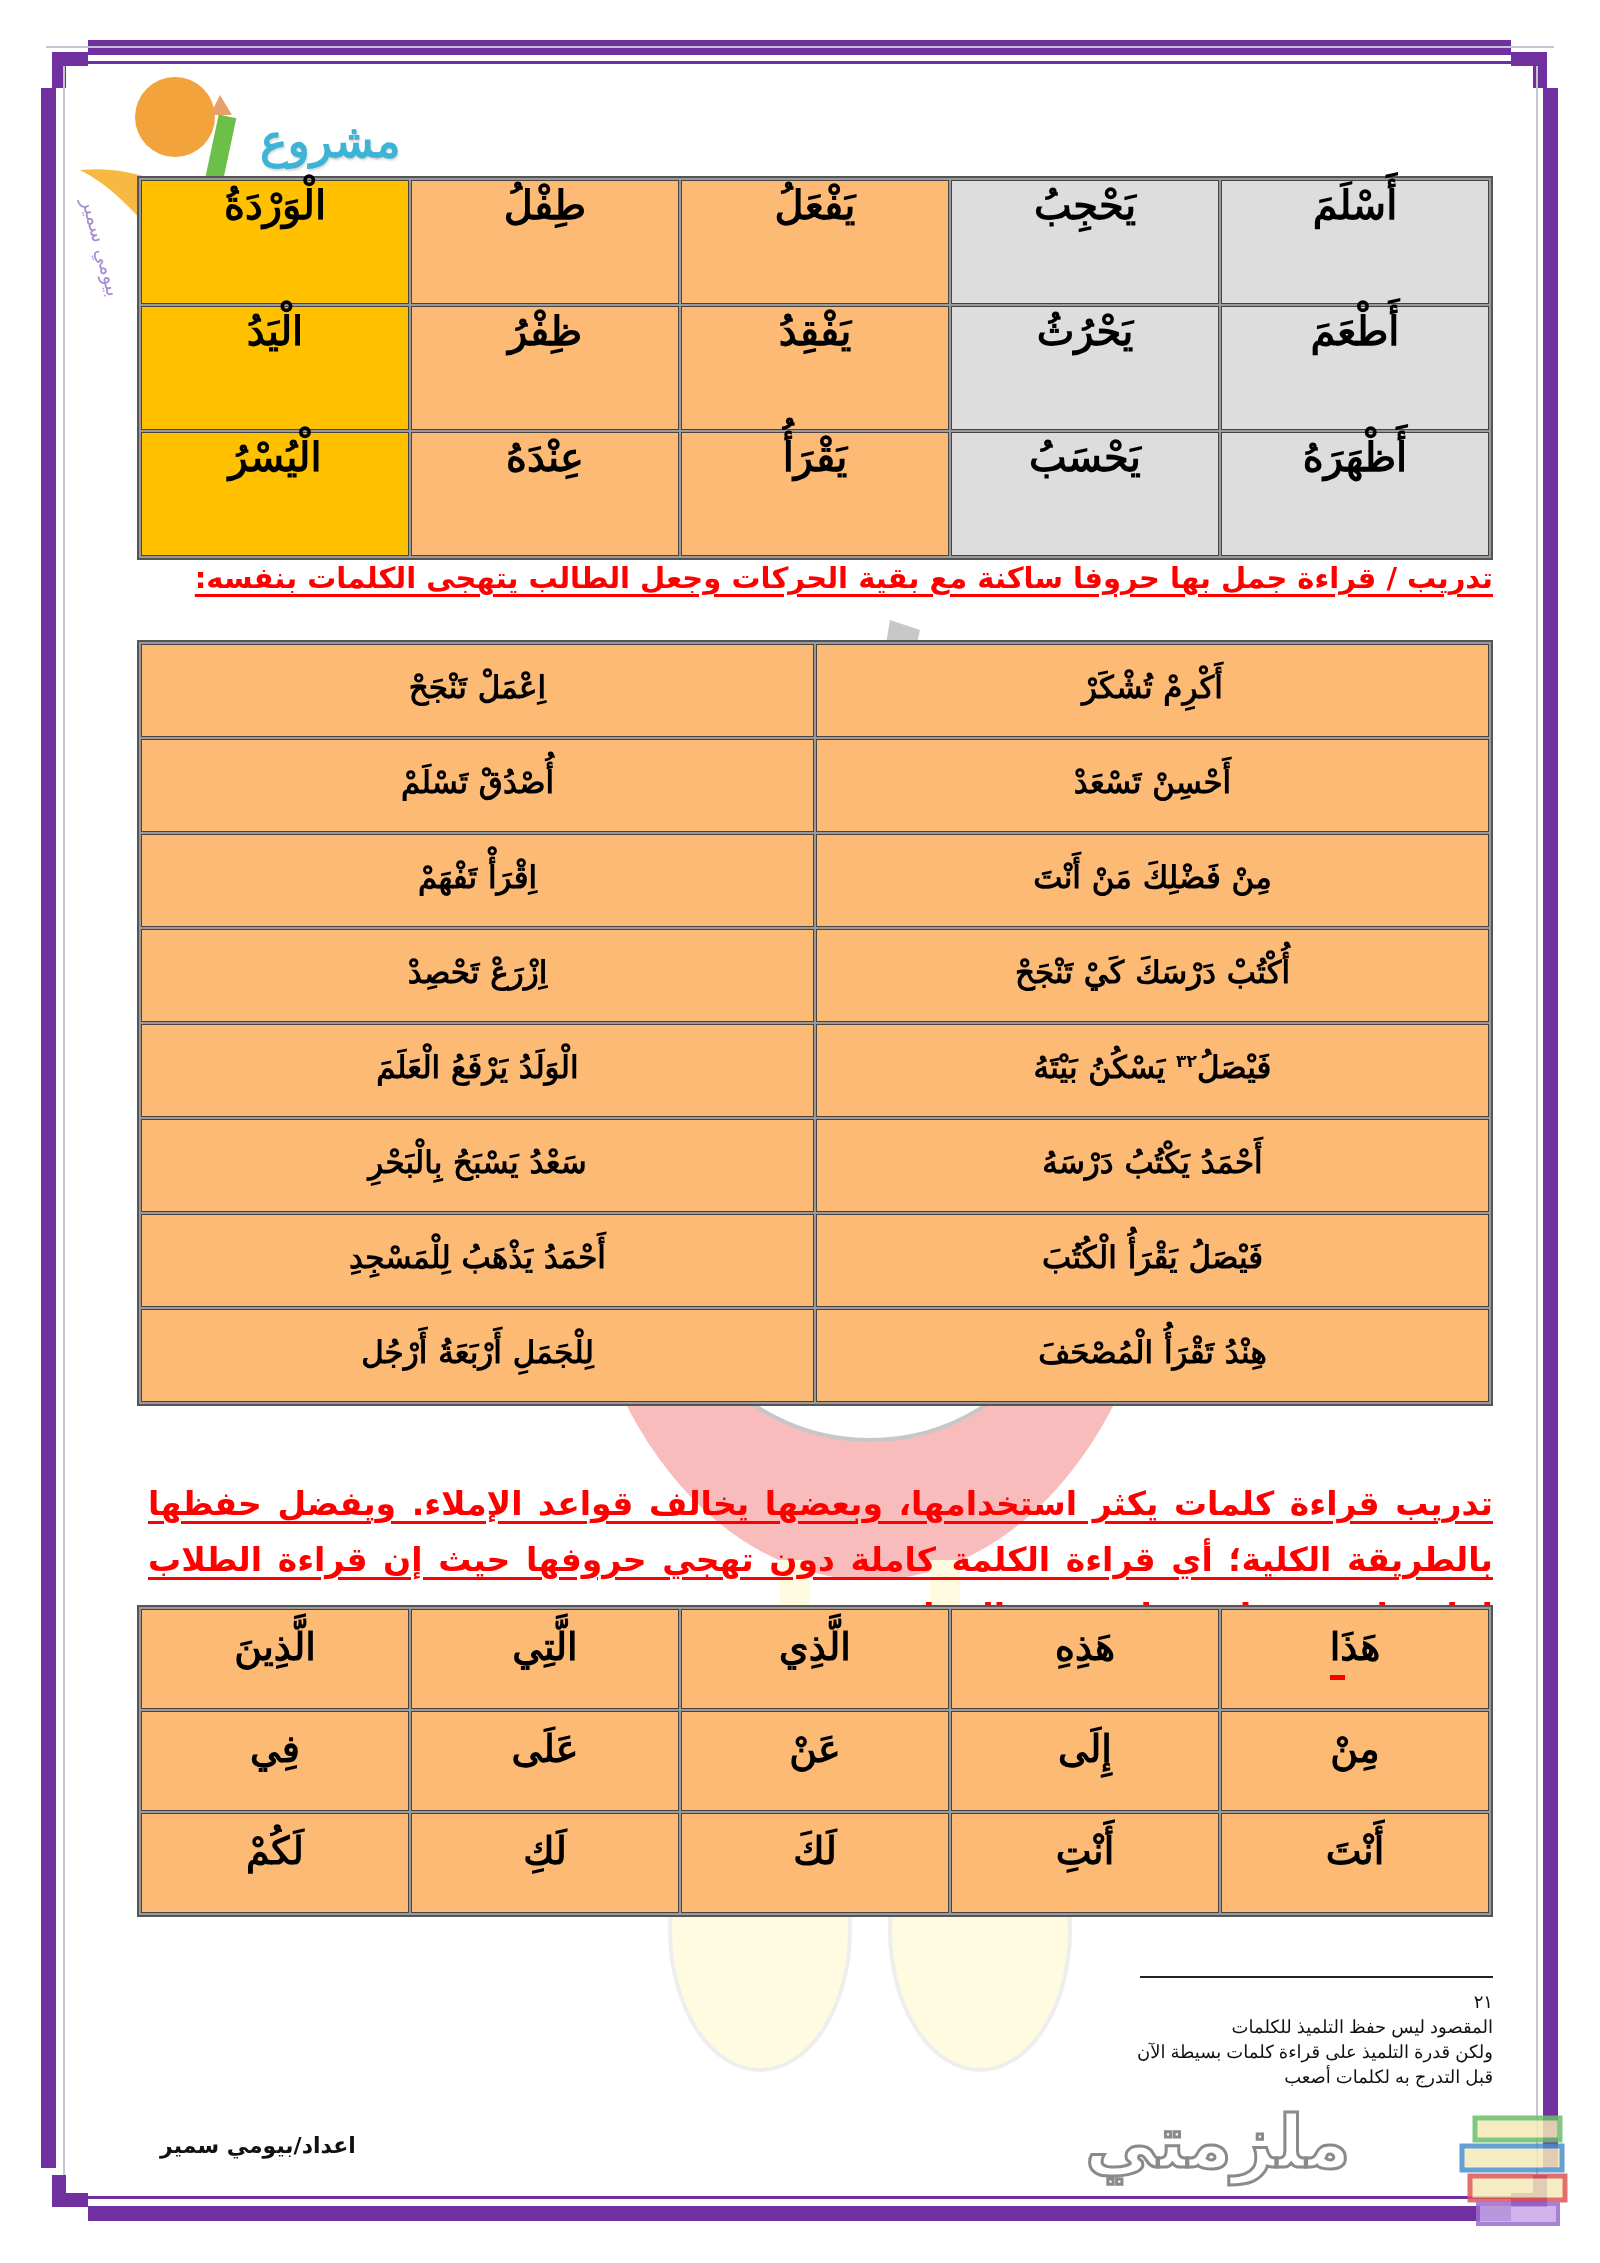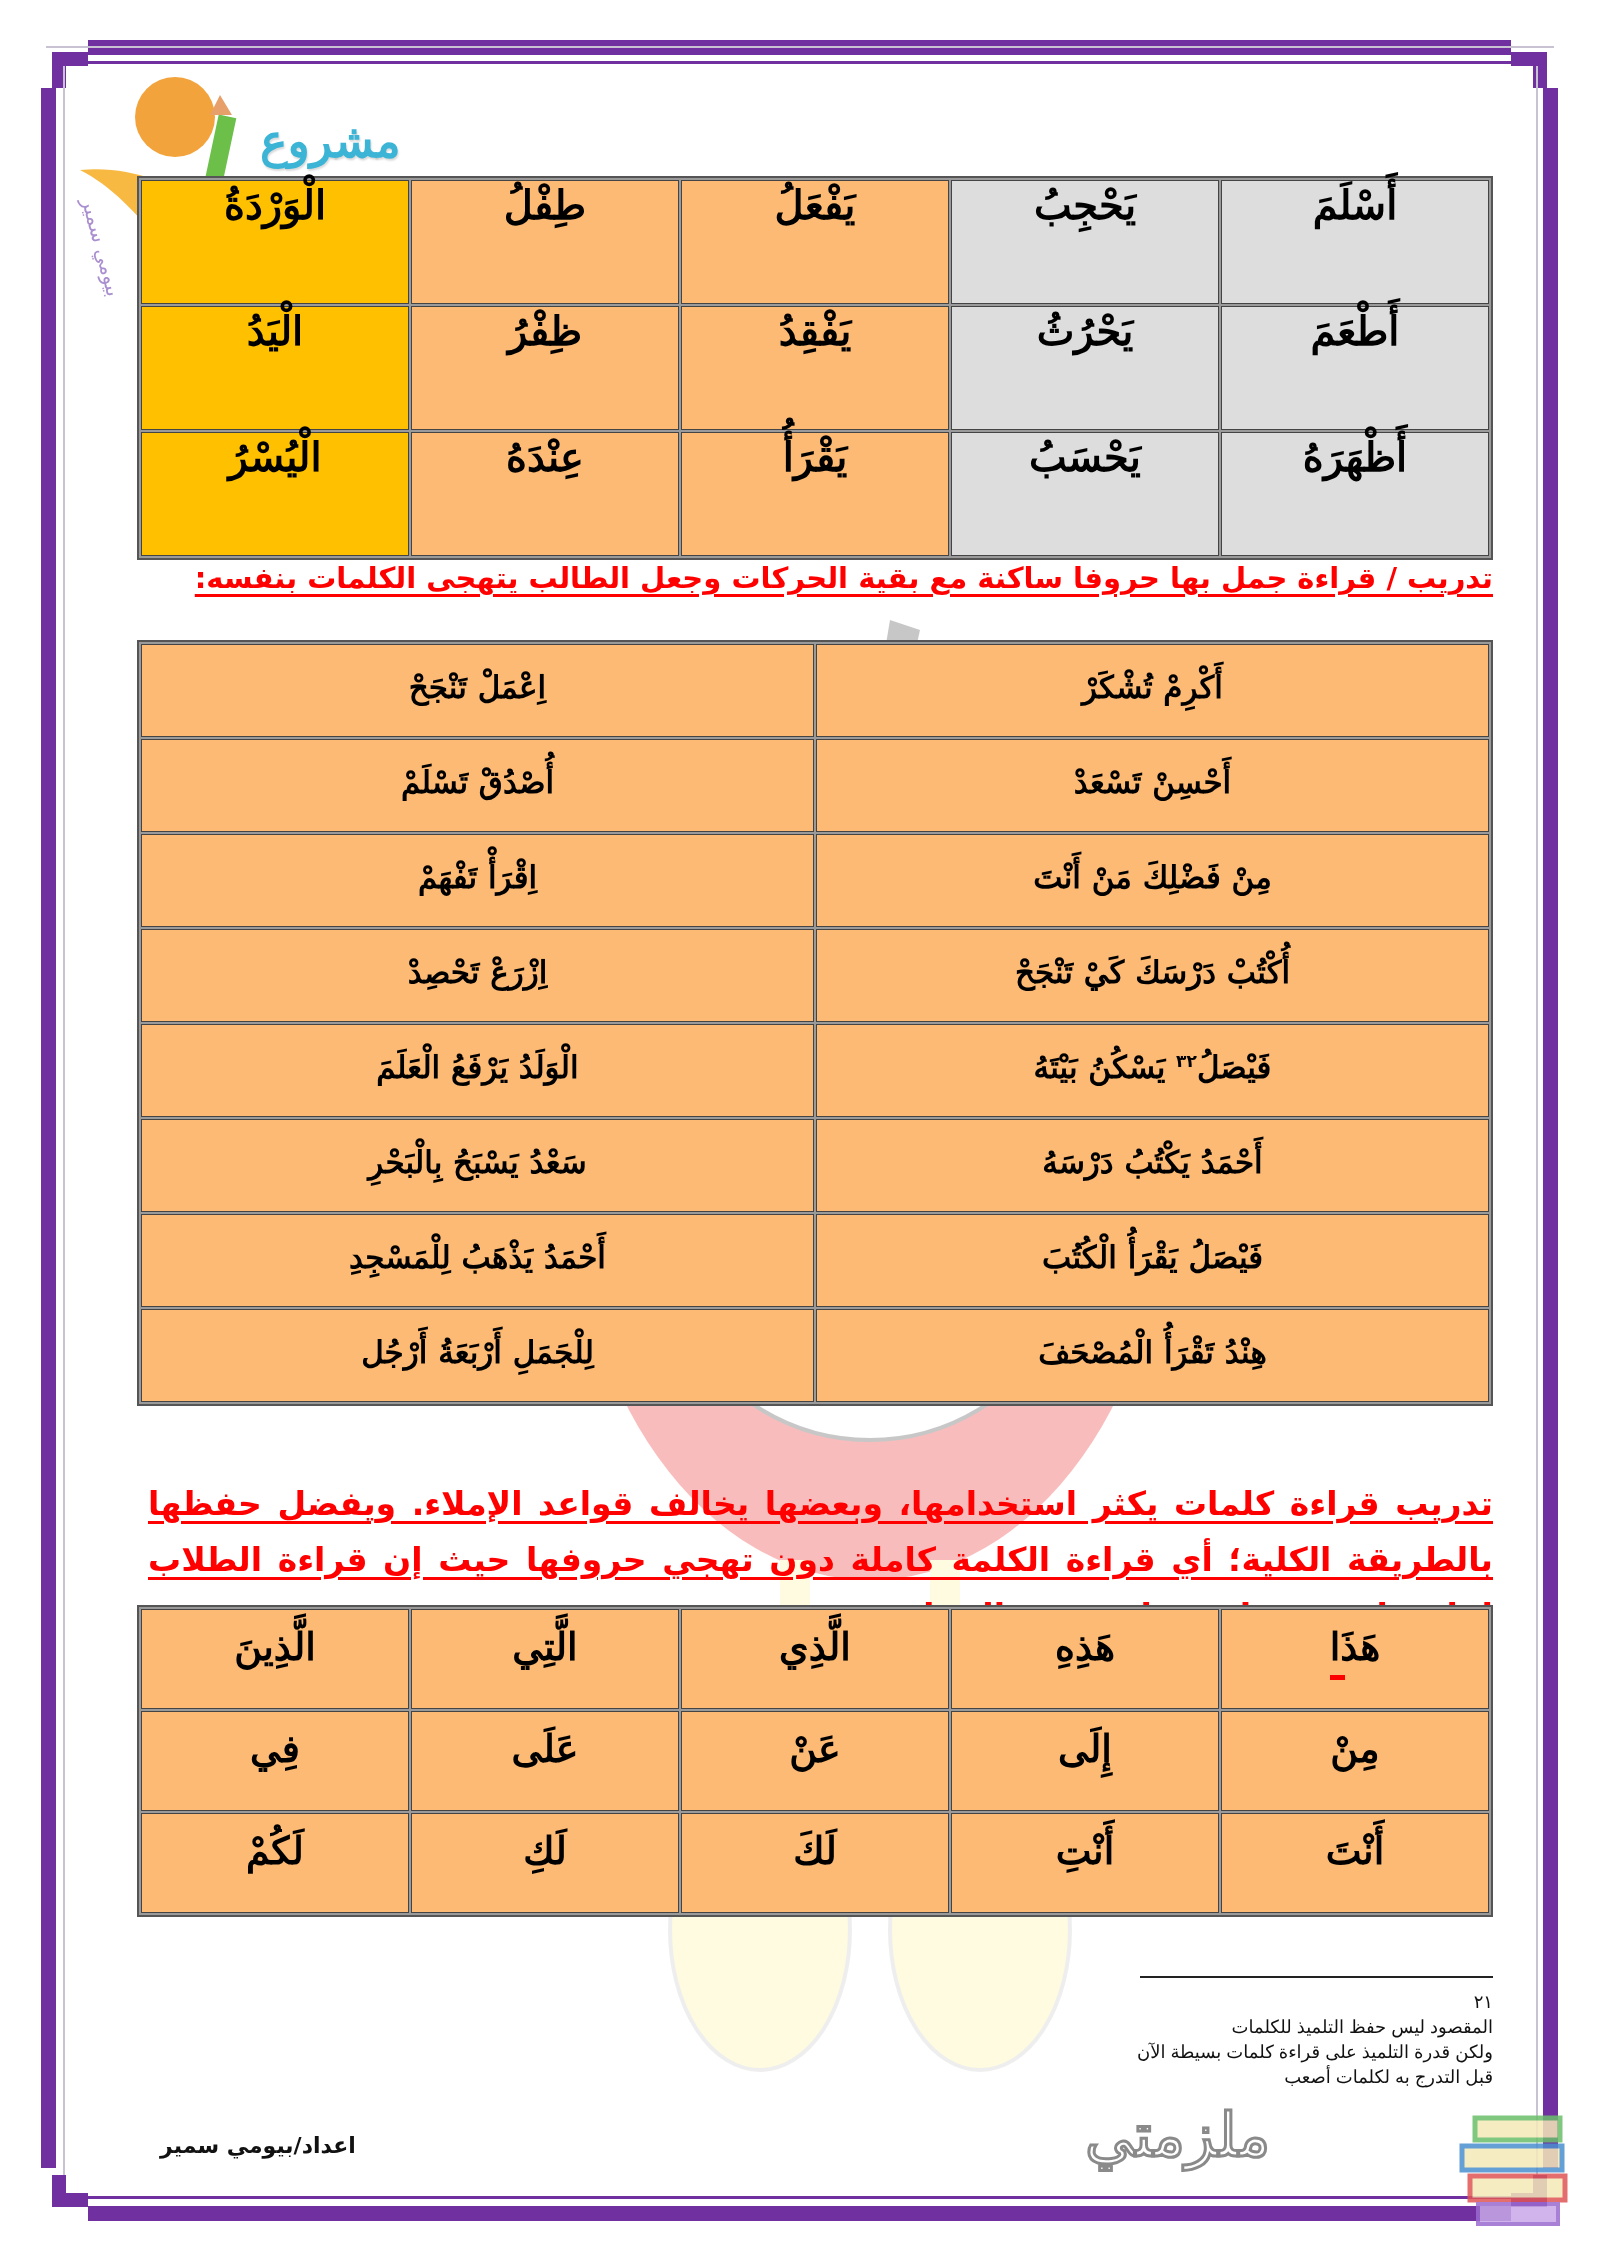--- a/index.html
+++ b/index.html
@@ -40,21 +40,21 @@
   .h1 { right: 107px; top: 561px; font-size: 29px; width: 1300px; }
   .h2 { right: 107px; top: 1476px; font-size: 33px; width: 1345px; line-height: 56px; text-align: justify; text-align-last: right; }
 
   
   .fn-line { position: absolute; left: 1140px; top: 1976px; width: 353px; height: 2px; background: #222; }
   .fn-text { position: absolute; right: 107px; top: 1990px; direction: rtl; text-align: right; font-family: "Liberation Sans", sans-serif; font-size: 18px; line-height: 25px; color: #111; width: 420px; }
 
   .author { position: absolute; left: 160px; top: 2133px; direction: rtl; font-family: "DejaVu Sans", sans-serif; font-weight: bold; font-size: 22px; color: #111; }
 
   .wm-logo { position: absolute; left: 1085px; top: 2090px; width: 500px; height: 170px; }
-  .wm-text { position: absolute; left: 0; top: 10px; font-family: "DejaVu Sans", sans-serif; font-weight: normal; font-size: 60px; color: #fff; -webkit-text-stroke: 3px #8a8a8a; direction: rtl; letter-spacing: 2px; text-align: center; }
+  .wm-text { position: absolute; left: 0; top: 10px; font-family: "DejaVu Sans", sans-serif; font-weight: bold; font-size: 72px; color: #fff; -webkit-text-stroke: 3px #8a8a8a; direction: rtl; letter-spacing: 2px; text-align: center; }
   .sup { font-size: 0.55em; vertical-align: super; font-family: "DejaVu Sans", sans-serif; }
 </style>
 </head>
 <body>
 
 <div>
   <div class="frame-bar" style="left:88px; top:40px; width:1423px; height:15px;"></div>
   <div class="frame-thin-purple" style="left:88px; top:61px; width:1423px; height:3px;"></div>
   <div class="frame-line" style="left:46px; top:46px; width:1508px; height:2px;"></div>
   <div class="frame-bar" style="left:52px; top:52px; width:36px; height:14px;"></div>

